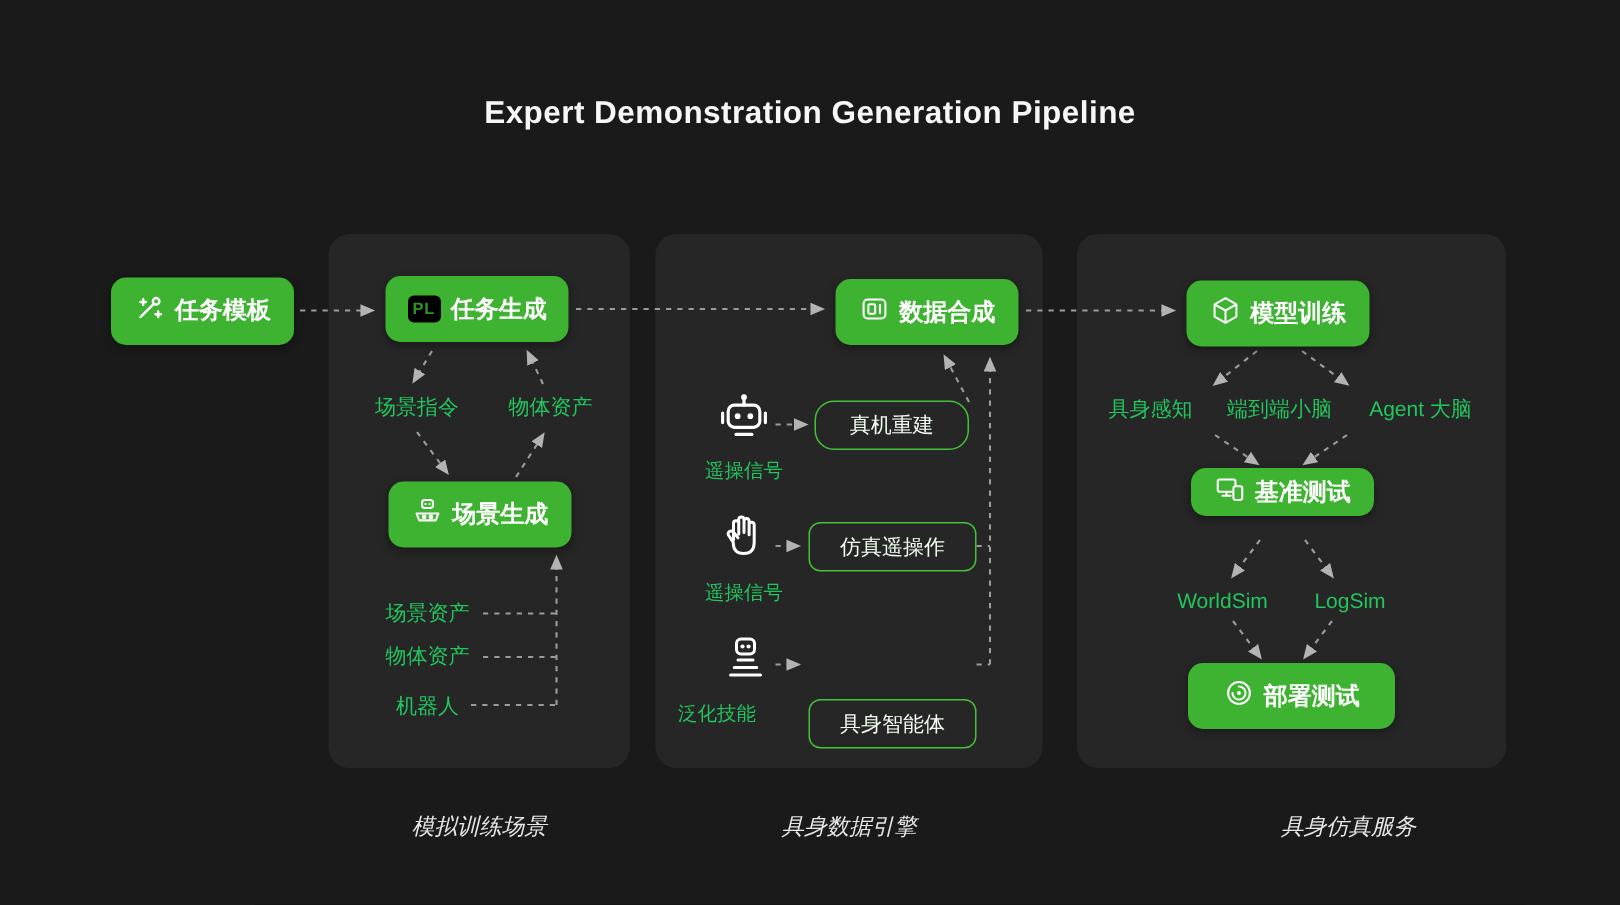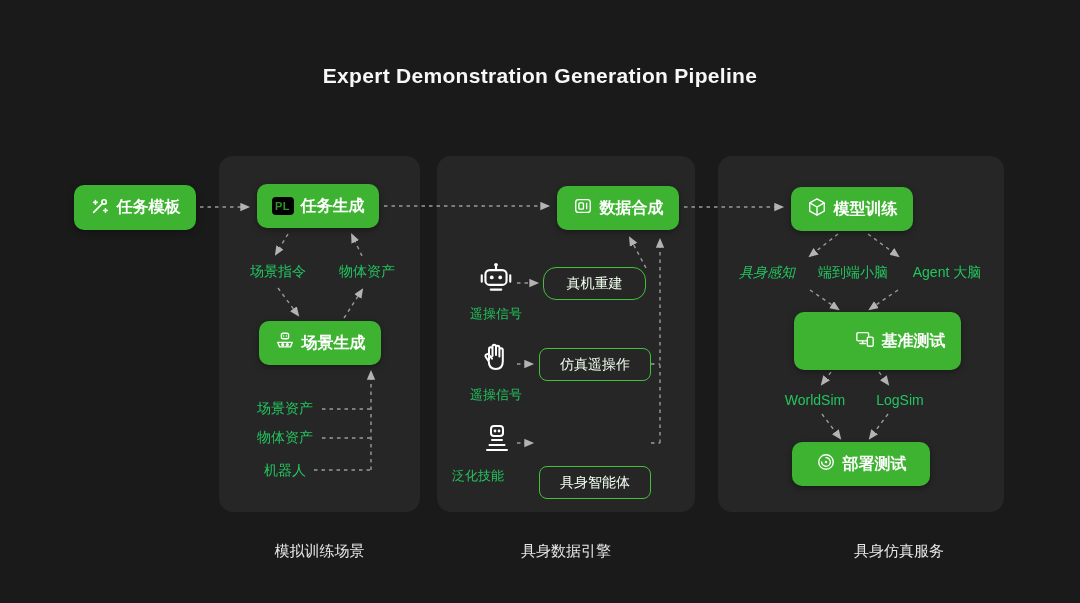--- a/index.html
+++ b/index.html
@@ -27,21 +27,21 @@
     width:22px;height:18px;background:#000000;color:#2e9427;border-radius:4px;
     font-size:11px;font-weight:800;letter-spacing:.5px;
   }
   .obox{
     position:absolute;display:flex;align-items:center;justify-content:center;
     border:1.5px solid #45c03a;border-radius:8px;color:#f2fff0;font-size:14px;
     background:transparent;
   }
   .lbl{position:absolute;font-size:14px;color:#22c55e;text-align:center;}
   .lbl.small{font-size:13px;}
-  .caption{position:absolute;text-align:center;font-size:15px;color:#e6e6e6;}
+  .caption{position:absolute;text-align:center;font-size:15px;color:#e6e6e6;font-style:italic;}
   .rowicon{position:absolute;}
   .arrows{position:absolute;left:0;top:0;pointer-events:none;}
 </style>
 </head>
 <body>
 
 <div class="stage">
 
   <div class="title">Expert Demonstration Generation Pipeline</div>
 
@@ -175,25 +175,25 @@
   <div class="gbtn" style="left:791px;top:187px;width:122px;height:44px;">
     <span>
       <svg viewBox="0 0 22 22" width="20" height="20" fill="none" stroke="#fff" stroke-width="1.5" stroke-linejoin="round">
         <path d="M11 2 L19 6.5 V15.5 L11 20 L3 15.5 V6.5 Z"></path>
         <path d="M3 6.5 L11 11 L19 6.5 M11 11 V20"></path>
       </svg>
     </span>
     <span>模型训练</span>
   </div>
 
-  <div class="lbl" style="left:735px;top:264px;width:64px;font-style:italic;">具身感知</div>
+  <div class="lbl" style="left:735px;top:264px;width:64px;">具身感知</div>
   <div class="lbl" style="left:812px;top:264px;width:82px;">端到端小脑</div>
   <div class="lbl" style="left:903px;top:264px;width:88px;">Agent 大脑</div>
 
-  <div class="gbtn" style="left:794px;top:312px;width:122px;height:58px;padding-left:45px;">
+  <div class="gbtn" style="left:794px;top:312px;width:122px;height:32px;">
     <span>
       <svg viewBox="0 0 22 22" width="20" height="20" fill="none" stroke="#fff" stroke-width="1.5" stroke-linecap="round">
         <rect x="2" y="4" width="13" height="9" rx="1.5"></rect>
         <path d="M8.5 13 v3 M5.5 16 h6"></path>
         <rect x="13.5" y="9" width="6.5" height="10" rx="1.5" fill="#3EB331"></rect>
       </svg>
     </span>
     <span>基准测试</span>
   </div>
 

